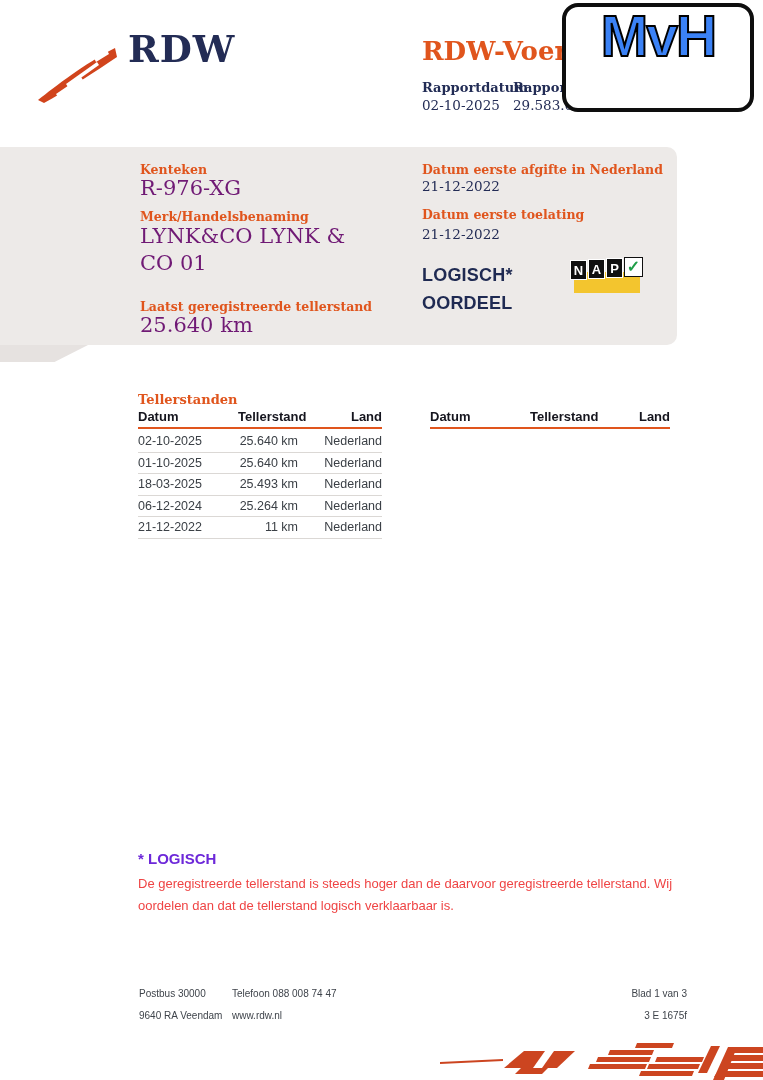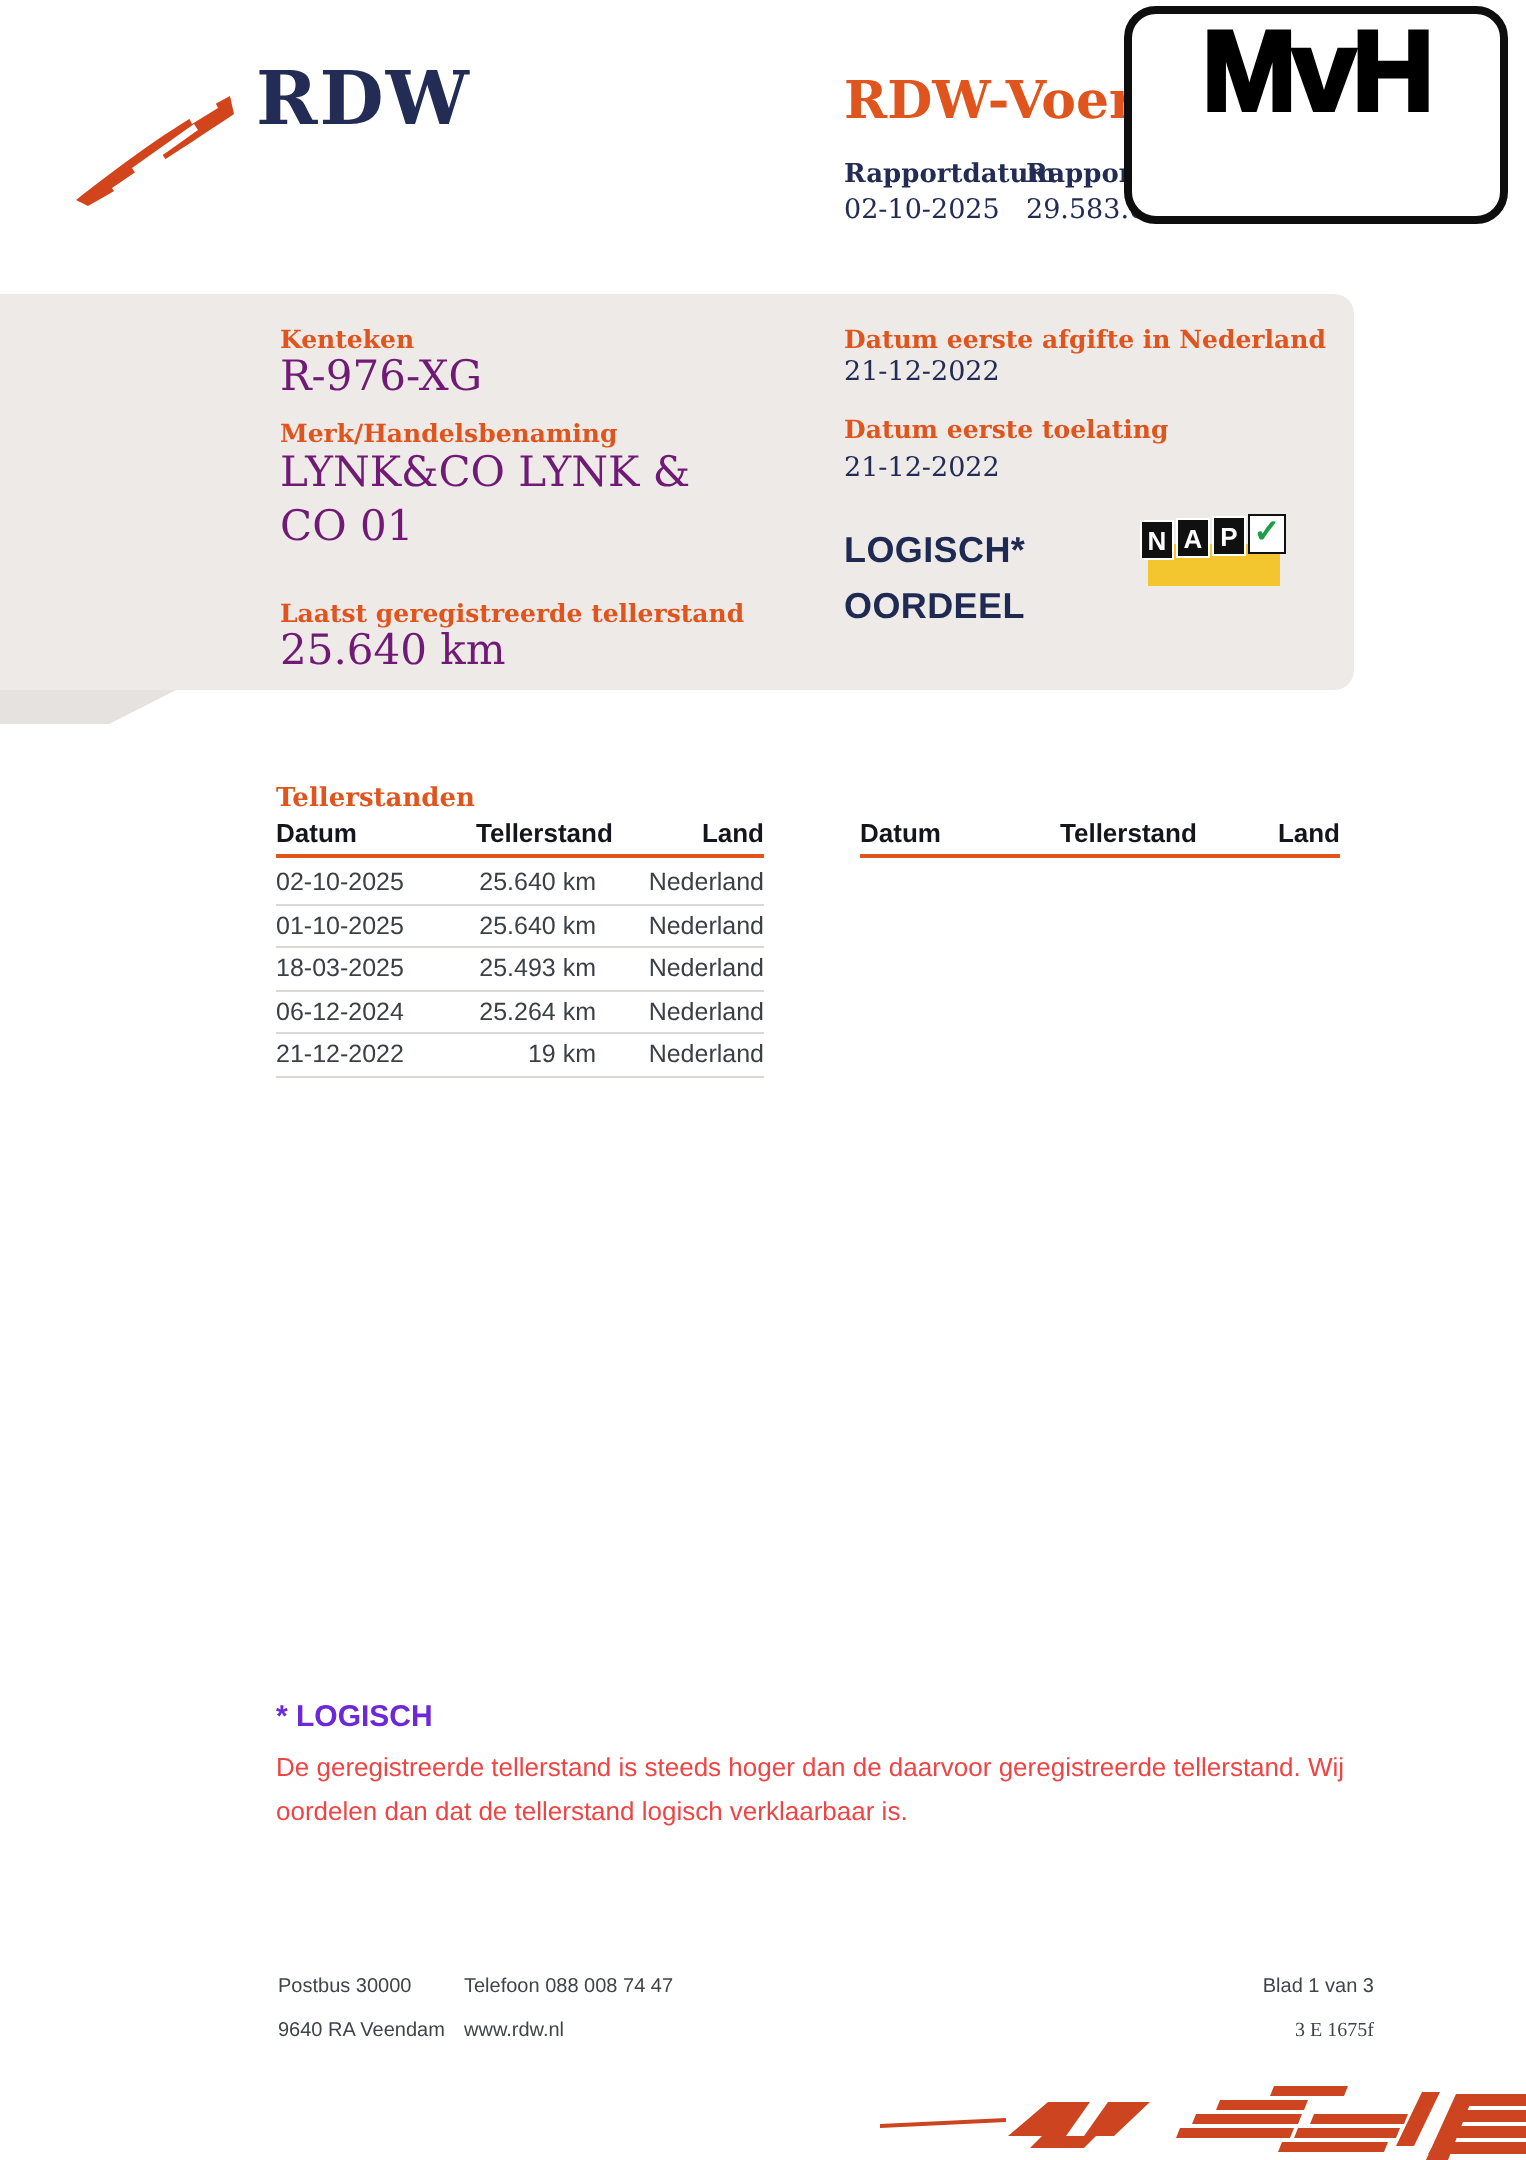--- a/index.html
+++ b/index.html
@@ -12,21 +12,21 @@
               font-size:37px;color:#232c55;letter-spacing:1px;}
   .doc-title{left:422px;top:36px;font-family:"DejaVu Serif",serif;font-weight:bold;
              font-size:26px;color:#e0551d;white-space:nowrap;z-index:1;}
   .meta-label{font-family:"DejaVu Serif",serif;font-weight:bold;font-size:13px;color:#222c55;white-space:nowrap;}
   .meta-value{font-family:"DejaVu Serif",serif;font-size:13.5px;color:#232c55;white-space:nowrap;}
 
   
   .dealer{left:562px;top:3px;width:192px;height:109px;background:#fff;border:4px solid #0e0e0e;
           border-radius:16px;box-sizing:border-box;z-index:10;}
   .dealer-name{position:absolute;left:0;right:0;top:0px;text-align:center;font-weight:bold;
-               font-size:57px;line-height:1.05;color:#000000;letter-spacing:-2px;
+               font-size:57px;line-height:1.05;color:#3b82f6;letter-spacing:-2px;
                -webkit-text-stroke:2px #000;}
   .dealer-banner{position:absolute;left:10px;right:10px;bottom:6px;height:28px;background:#2e7fe2;
                  border:2px solid #0a0a0a;border-radius:5px;box-sizing:border-box;color:#fff;
                  font-weight:bold;font-size:17px;letter-spacing:3px;text-align:center;line-height:23px;}
 
   
   .card{left:0;top:147px;width:677px;height:198px;background:#edeae8;border-radius:0 10px 10px 0;}
   .card-tail{left:0;top:345px;width:88px;height:17px;background:#e6e2e0;
              clip-path:polygon(0 0,100% 0,62% 100%,0 100%);}
   .f-label{font-family:"DejaVu Serif",serif;font-weight:bold;font-size:12.5px;color:#e0551d;white-space:nowrap;}
@@ -148,21 +148,21 @@
         <span class="c2">25.493 km</span>
         <span class="c3">Nederland</span>
       </div>
       <div class="trow">
         <span class="c1">06-12-2024</span>
         <span class="c2">25.264 km</span>
         <span class="c3">Nederland</span>
       </div>
       <div class="trow">
         <span class="c1">21-12-2022</span>
-        <span class="c2">19 km</span>
+        <span class="c2">11 km</span>
         <span class="c3">Nederland</span>
       </div>
     </div>
   </div>
 
   <div class="abs mtable" style="left:430px;top:409px;width:240px;">
     <div class="thead">
       <span class="c1">Datum</span>
       <span class="c2">Tellerstand</span>
       <span class="c3">Land</span>
@@ -170,21 +170,21 @@
   </div>
 
   <div class="abs note-title">* LOGISCH</div>
   <div class="abs note-body">De geregistreerde tellerstand is steeds hoger dan de daarvoor geregistreerde tellerstand. Wij oordelen dan dat de tellerstand logisch verklaarbaar is.</div>
 
   <div class="abs foot" style="left:139px;top:988px;">Postbus 30000</div>
   <div class="abs foot" style="left:139px;top:1010px;">9640 RA Veendam</div>
   <div class="abs foot" style="left:232px;top:988px;">Telefoon 088 008 74 47</div>
   <div class="abs foot" style="left:232px;top:1010px;">www.rdw.nl</div>
   <div class="abs foot foot-right" style="left:577px;top:988px;">Blad 1 van 3</div>
-  <div class="abs foot foot-right" style="left:577px;top:1010px;font-family:Liberation Serif, serif;">3 E 1675f</div>
+  <div class="abs foot foot-right" style="left:577px;top:1010px;">3 E 1675f</div>
 
   <svg class="abs" style="left:430px;top:1040px;" width="333" height="40" viewBox="0 0 333 40">
     <g fill="#cc4520">
       <polygon points="10,24 73,21 73,19 10,22"></polygon>
       <polygon points="74,28 127,28 145,11 94,11"></polygon>
       <polygon points="85,34 112,34 118,28 91,28"></polygon>
       <polygon points="205,8 242,8 244,3 207,3"></polygon>
       <polygon points="178,15 222,15 224,10 180,10"></polygon>
       <polygon points="166,22 219,22 221,17 168,17"></polygon>
       <polygon points="158,29 215,29 217,24 160,24"></polygon>

